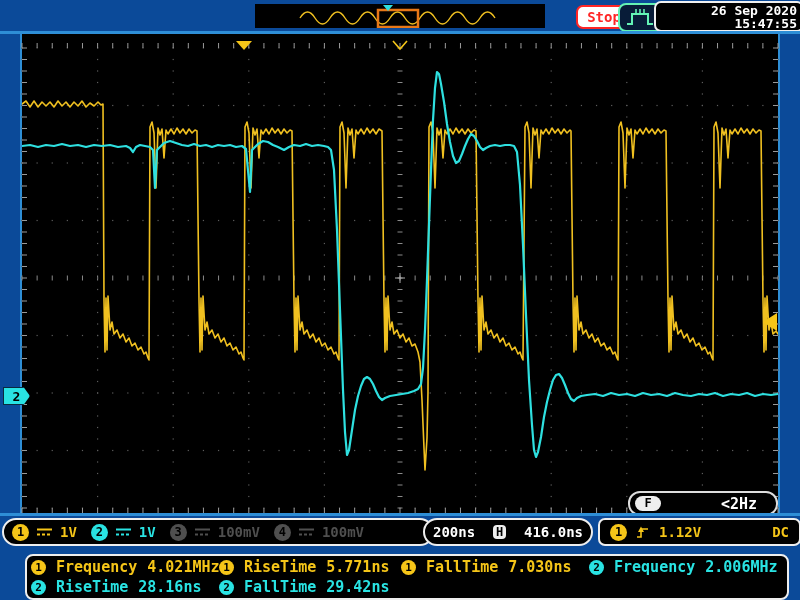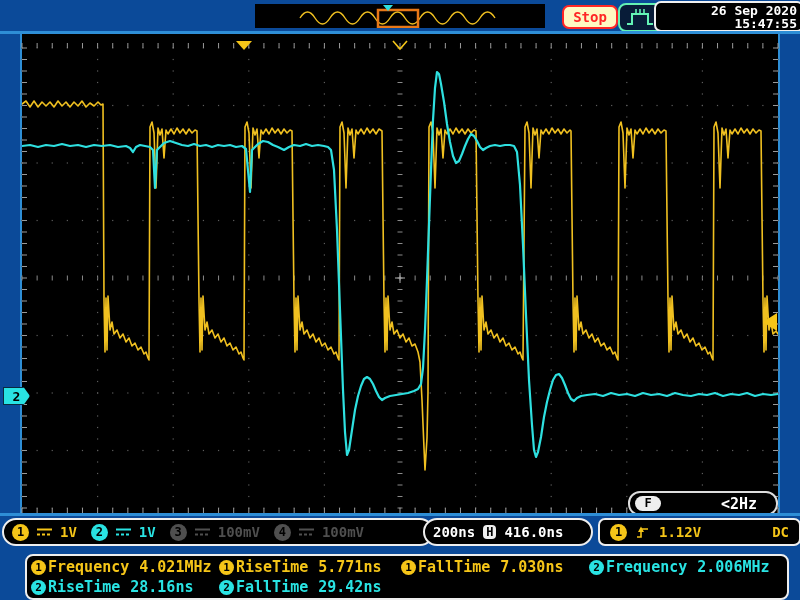--- a/index.html
+++ b/index.html
@@ -10,21 +10,21 @@
     -webkit-font-smoothing:none;
   }
   
   .header{position:absolute;left:0;top:0;width:800px;height:31px;background:#0b4a99;z-index:20;}
   .accent-top{position:absolute;left:0;top:31px;width:800px;height:3px;background:#2e8ed6;z-index:20;}
   .accent-bottom{position:absolute;left:0;top:513px;width:800px;height:3px;background:#2e8ed6;z-index:20;}
   .logo{position:absolute;left:28px;top:5px;color:#ffffff;
     font-family:"Liberation Sans", sans-serif;font-weight:bold;font-size:18px;letter-spacing:0;}
   .logo .lw{display:inline-block;border-bottom:3px solid #f08418;line-height:15px;}
   .preview-bar{position:absolute;left:255px;top:4px;width:290px;height:24px;background:#000;}
-  .stop-btn{position:absolute;left:562px;top:5px;width:52px;height:20px;background:#fef9c3;
+  .stop-btn{position:absolute;left:576px;top:5px;width:52px;height:20px;background:#ffffff;
     border:2px solid #ff2626;border-radius:7px;color:#ff2626;font-weight:bold;font-size:14px;
     text-align:center;line-height:20px;}
   .pulse-btn{position:absolute;left:618px;top:3px;width:42px;height:25px;background:#081c38;
     border:2px solid #63f2b5;border-radius:8px;}
   .datetime-box{position:absolute;left:654px;top:1px;width:141px;height:26px;background:#000;
     border:2px solid #f0f0f0;border-radius:7px;color:#ffffff;font-weight:bold;font-size:13px;
     text-align:right;padding-right:5px;line-height:13px;padding-top:1px;}
   
   .screen{position:absolute;left:22px;top:33px;width:756px;height:480px;background:#000;
     outline:2px solid #2e8ed6;z-index:1;}
@@ -42,34 +42,34 @@
   .bottom{position:absolute;left:0;top:516px;width:800px;height:84px;background:#0b4a99;z-index:20;}
   .chbar{position:absolute;left:2px;top:2px;width:412px;height:24px;background:#000;
     border:2px solid #eeeeee;border-radius:14px;display:flex;align-items:center;
     padding:0 8px;box-sizing:content-box;}
   .chitem{display:flex;align-items:center;gap:7px;margin-right:14px;font-weight:bold;font-size:14px;}
   .chip{width:17px;height:17px;border-radius:50%;background:currentColor;flex:0 0 auto;
     text-align:center;line-height:17px;font-size:12px;font-weight:bold;}
   .chip span{color:#000;}
   .dcicon{flex:0 0 auto;}
   .tbar{position:absolute;left:423px;top:2px;width:150px;height:24px;background:#000;
-    border:2px solid #eeeeee;border-radius:14px;display:flex;align-items:center;justify-content:flex-start;
+    border:2px solid #eeeeee;border-radius:14px;display:flex;align-items:center;justify-content:space-between;
     gap:8px;color:#ffffff;font-weight:bold;font-size:14px;padding:0 8px;}
   .hchip{background:#eeeeee;color:#000;border-radius:4px;padding:0 3px;font-size:12px;line-height:14px;}
   .trigbar{position:absolute;left:598px;top:2px;width:179px;height:24px;background:#000;
     border:2px solid #eeeeee;border-radius:7px;display:flex;align-items:center;gap:9px;
     font-weight:bold;font-size:14px;padding:0 10px;}
   .trig-dc{margin-left:auto;}
   .meas-panel{position:absolute;left:25px;top:38px;width:752px;height:40px;background:#000;
     border:2px solid #eeeeee;border-radius:8px;display:grid;
     grid-template-columns:188px 182px 188px 1fr;grid-template-rows:20px 20px;
     padding:1px 4px;align-items:center;}
   .meas-entry{display:flex;align-items:center;gap:1px;font-weight:bold;font-size:15px;white-space:nowrap;}
   .meas-entry .chip{width:15px;height:15px;line-height:15px;font-size:11px;}
-  .meas-text{display:flex;gap:10px;margin-left:1px;justify-content:flex-end;}
+  .meas-text{display:flex;gap:10px;margin-left:9px;justify-content:flex-end;}
   .r1c1{grid-row:1;grid-column:1}.r1c2{grid-row:1;grid-column:2}
   .r1c3{grid-row:1;grid-column:3}.r1c4{grid-row:1;grid-column:4}
   .r2c1{grid-row:2;grid-column:1}.r2c2{grid-row:2;grid-column:2}
 </style>
 </head>
 <body>
 
 <div class="screen"></div>
 
 <svg id="scope-svg" viewBox="0 0 800 600">

